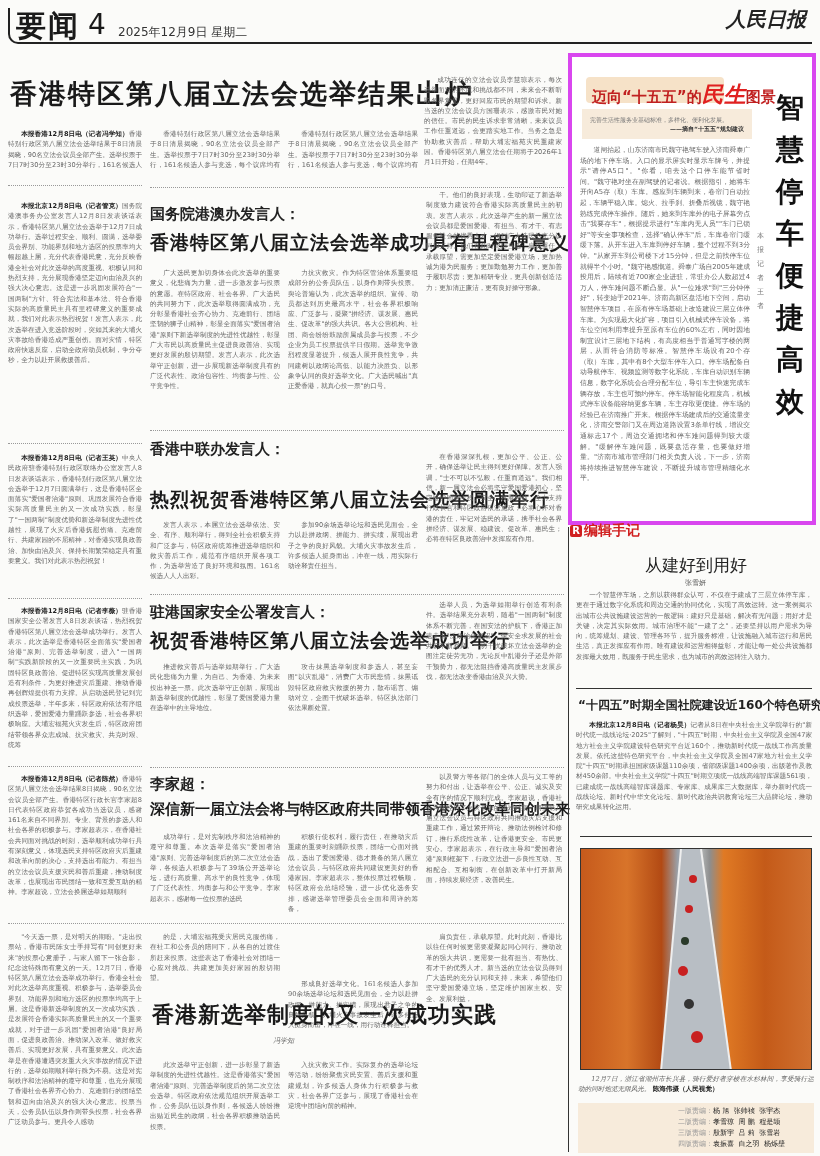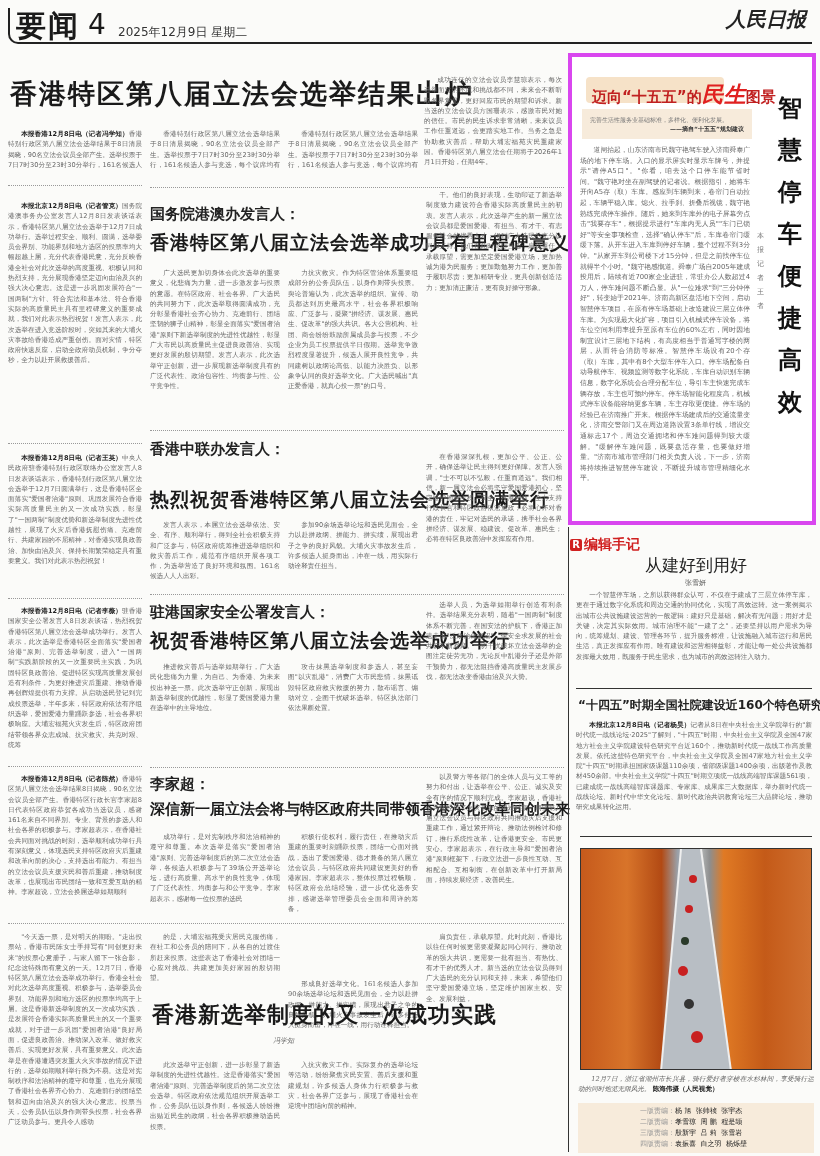--- a/index.html
+++ b/index.html
@@ -15,26 +15,26 @@
 .txt p{text-indent:2em}
 .txt b{color:#222}
 .dot{border-top:1px dotted #999;height:0}
 .kicker{font-family:"DejaVu Serif",serif;font-weight:bold;color:#222;font-size:15px}
 .hl2{font-weight:bold;color:#1a1a1a;font-size:19px;letter-spacing:1px;white-space:nowrap}
 .redbox{left:568px;top:53px;width:248px;height:472px;border:4px solid #d946ef;background:#fff}
 .banner{left:14px;top:20px;width:138px;height:26px;background:#f6e2c8;border-radius:4px;font-size:15px;font-weight:bold;color:#c02020;padding:3px 6px;white-space:nowrap}
 .banner .big{font-size:22px;color:#e02020;font-style:italic}
 .quote{left:10px;top:52px;width:170px;height:30px;background:#f7ebdb;font-size:6px;color:#777;padding:6px 8px;line-height:9px}
 .quote .src{display:block;text-align:right;font-weight:bold;color:#333}
-.vtitle{left:198px;top:30px;width:40px;font-size:24px;font-weight:900;color:#111;line-height:42px;text-align:center}
+.vtitle{left:198px;top:30px;width:40px;font-size:28px;font-weight:900;color:#111;line-height:42px;text-align:center}
 .byline-v{left:182px;top:172px;width:10px;font-size:7px;color:#777;line-height:14px;text-align:right}
-.editnote-h{left:570px;top:536px;font-size:14px;font-weight:bold;color:#d02020}
+.editnote-h{left:570px;top:522px;font-size:14px;font-weight:bold;color:#d02020}
 .editnote-icon{display:inline-block;width:12px;height:12px;background:#d02020;color:#fff;font-size:10px;line-height:12px;text-align:center;border-radius:2px;margin-right:2px;vertical-align:1px}
 .photo{left:580px;top:848px;width:232px;height:222px;border:1px solid #333;background:linear-gradient(90deg,#c65a1c 0%,#d8742a 20%,#b24a14 35%,#9aa0a8 42%,#c8cccc 50%,#8e8e8e 56%,#e07a24 62%,#c45a18 80%,#d07030 100%);overflow:hidden}
-.credits{left:578px;top:1103px;width:236px;height:50px;background:#f7ebdb;font-size:7px;line-height:11px;padding:3px 0 0 62px;color:#222}
+.credits{left:578px;top:1103px;width:236px;height:50px;background:#f7ebdb;font-size:7px;line-height:11px;padding:3px 0 0 100px;color:#222}
 .credits .lbl{color:#999}
 </style>
 </head>
 <body>
 
 <div class="abs masthead"></div>
 <div class="abs sec-title">要闻</div>
 <div class="abs page-no">4</div>
 <div class="abs date">2025年12月9日 星期二</div>
 <div class="abs logo">人民日报</div>

